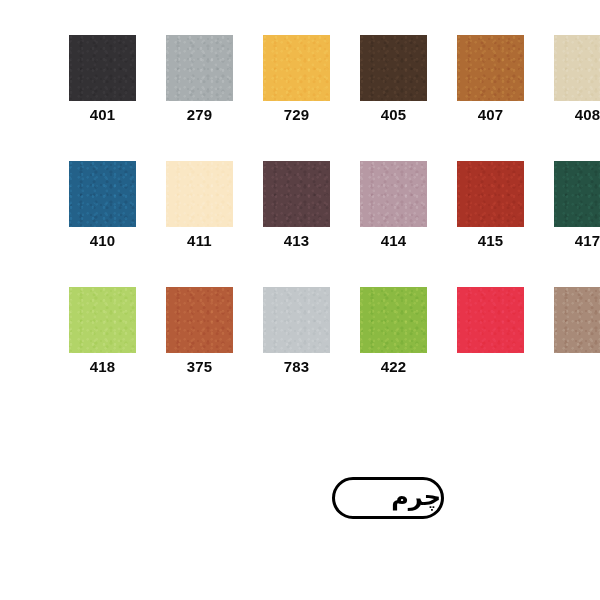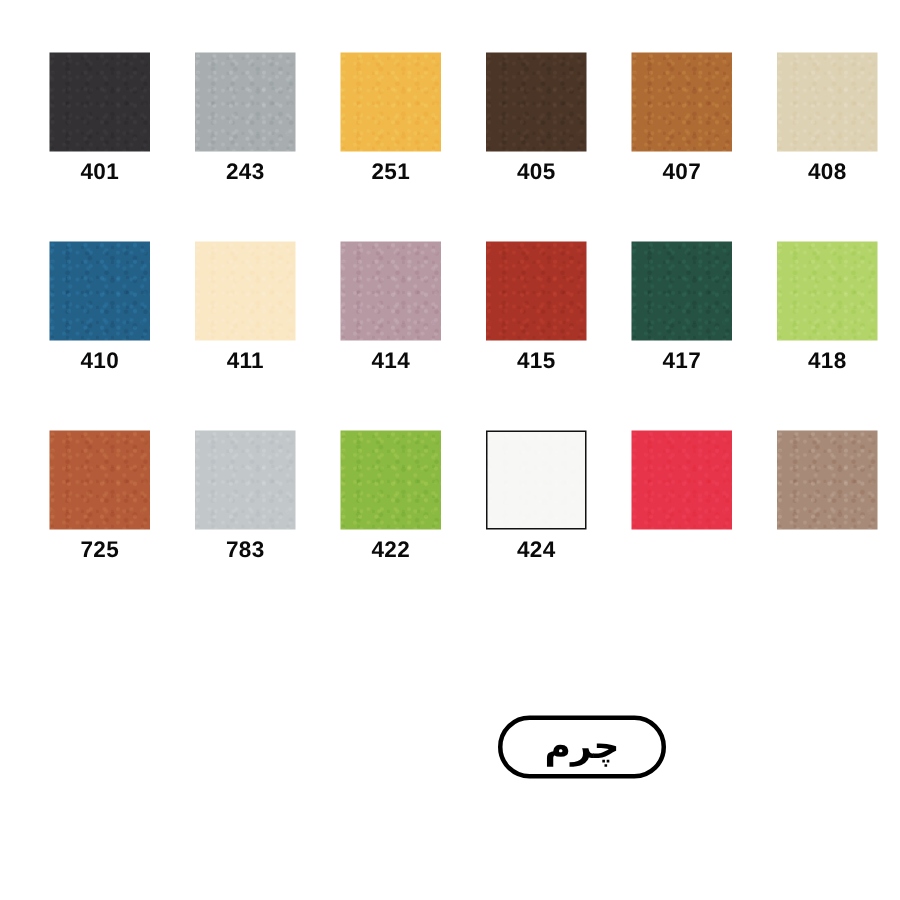--- a/index.html
+++ b/index.html
@@ -24,20 +24,21 @@
     grid-template-columns: repeat(6, 67px);
     column-gap: 30px;
     row-gap: 39px;
   }
 
   .swatch-cell {
     width: 67px;
     display: flex;
     flex-direction: column;
     align-items: center;
+    margin-left: 36px;
   }
 
   .swatch-chip {
     width: 67px;
     height: 66px;
     position: relative;
     overflow: hidden;
     box-sizing: border-box;
   }
 
@@ -74,21 +75,21 @@
     left: 332px;
     top: 477px;
     width: 112px;
     height: 42px;
     box-sizing: border-box;
     border: 3px solid #14532d;
     border-radius: 21px;
     background: #ffffff;
     display: flex;
     align-items: center;
-    justify-content: center;
+    justify-content: flex-end;
   }
 
   #brand-badge .badge-text {
     direction: rtl;
     font-size: 24px;
     font-weight: bold;
     color: #000000;
     font-family: "DejaVu Sans", "Liberation Sans", sans-serif;
     line-height: 1;
     padding-bottom: 2px;
@@ -101,27 +102,27 @@
     <div class="swatch-cell">
       <div class="swatch-chip" style="background: rgb(51, 49, 52);">
         <span class="grain"></span>
       </div>
       <div class="swatch-label">401</div>
     </div>
     <div class="swatch-cell">
       <div class="swatch-chip" style="background: rgb(168, 174, 176);">
         <span class="grain"></span>
       </div>
-      <div class="swatch-label">243</div>
+      <div class="swatch-label">279</div>
     </div>
     <div class="swatch-cell">
       <div class="swatch-chip" style="background: rgb(240, 185, 74);">
         <span class="grain"></span>
       </div>
-      <div class="swatch-label">251</div>
+      <div class="swatch-label">729</div>
     </div>
     <div class="swatch-cell">
       <div class="swatch-chip" style="background: rgb(74, 53, 39);">
         <span class="grain"></span>
       </div>
       <div class="swatch-label">405</div>
     </div>
     <div class="swatch-cell">
       <div class="swatch-chip" style="background: rgb(174, 107, 52);">
         <span class="grain"></span>
@@ -140,20 +141,26 @@
       </div>
       <div class="swatch-label">410</div>
     </div>
     <div class="swatch-cell">
       <div class="swatch-chip" style="background: rgb(250, 231, 196);">
         <span class="grain"></span>
       </div>
       <div class="swatch-label">411</div>
     </div>
     <div class="swatch-cell">
+      <div class="swatch-chip" style="background: rgb(90, 64, 68);">
+        <span class="grain"></span>
+      </div>
+      <div class="swatch-label">413</div>
+    </div>
+    <div class="swatch-cell">
       <div class="swatch-chip" style="background: rgb(183, 153, 164);">
         <span class="grain"></span>
       </div>
       <div class="swatch-label">414</div>
     </div>
     <div class="swatch-cell">
       <div class="swatch-chip" style="background: rgb(169, 51, 38);">
         <span class="grain"></span>
       </div>
       <div class="swatch-label">415</div>
@@ -167,39 +174,33 @@
     <div class="swatch-cell">
       <div class="swatch-chip" style="background: rgb(178, 212, 104);">
         <span class="grain"></span>
       </div>
       <div class="swatch-label">418</div>
     </div>
     <div class="swatch-cell">
       <div class="swatch-chip" style="background: rgb(180, 92, 57);">
         <span class="grain"></span>
       </div>
-      <div class="swatch-label">725</div>
+      <div class="swatch-label">375</div>
     </div>
     <div class="swatch-cell">
       <div class="swatch-chip" style="background: rgb(194, 199, 202);">
         <span class="grain"></span>
       </div>
       <div class="swatch-label">783</div>
     </div>
     <div class="swatch-cell">
       <div class="swatch-chip" style="background: rgb(139, 186, 66);">
         <span class="grain"></span>
       </div>
       <div class="swatch-label">422</div>
-    </div>
-    <div class="swatch-cell">
-      <div class="swatch-chip" style="background: rgb(247, 247, 245); border: 1px solid rgb(17, 17, 17);">
-        <span class="grain"></span>
-      </div>
-      <div class="swatch-label">424</div>
     </div>
     <div class="swatch-cell">
       <div class="swatch-chip" style="background: rgb(232, 52, 74);">
         <span class="grain"></span>
       </div>
     </div>
     <div class="swatch-cell">
       <div class="swatch-chip" style="background: rgb(168, 138, 120);">
         <span class="grain"></span>
       </div>

